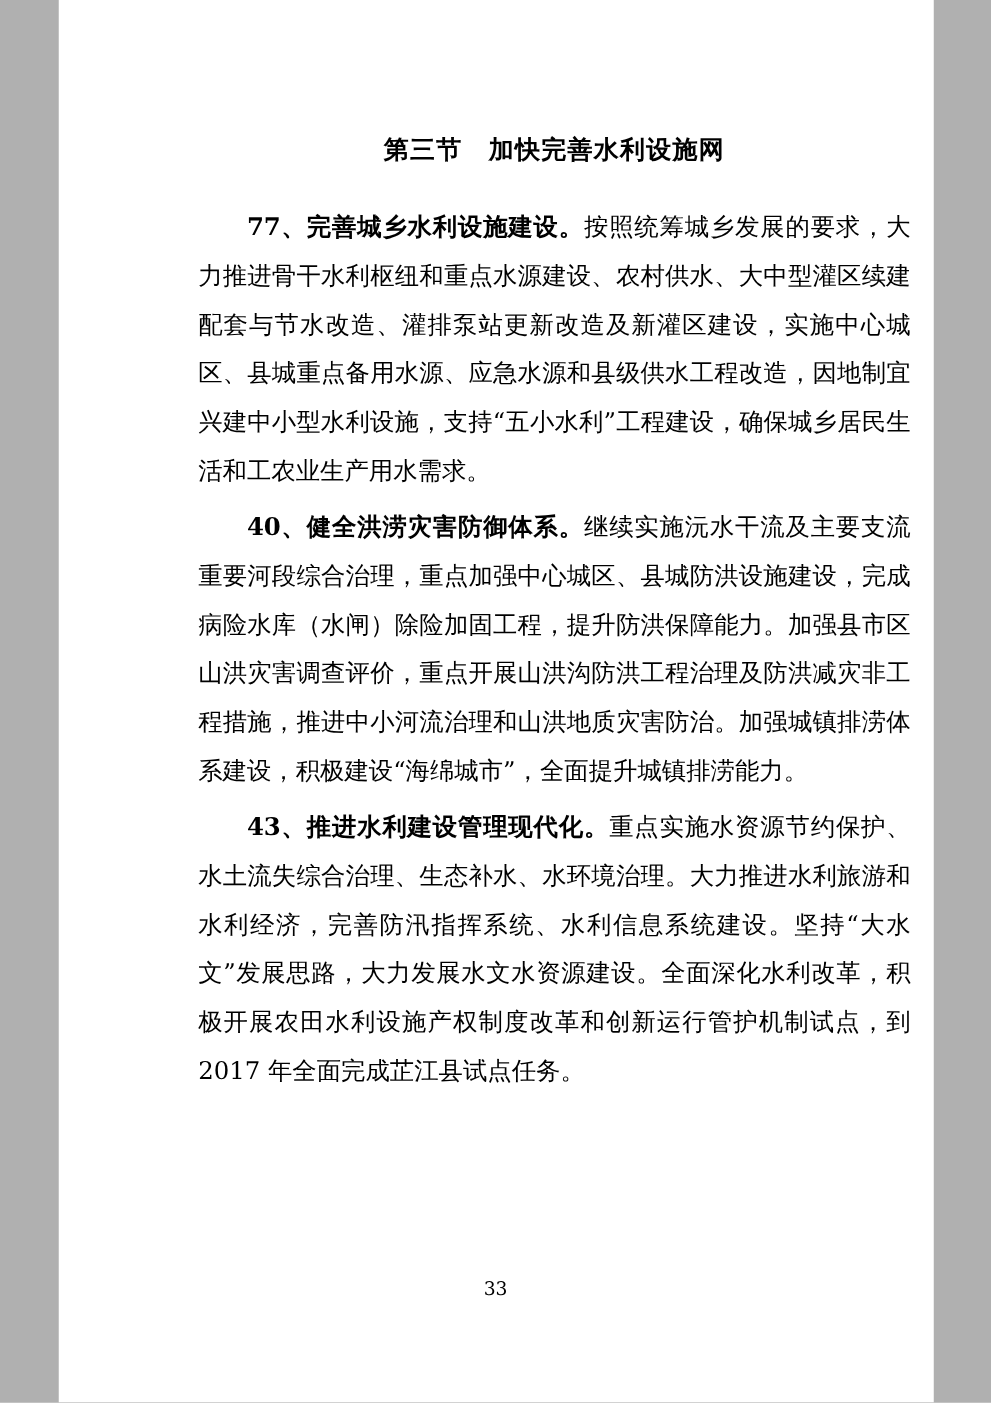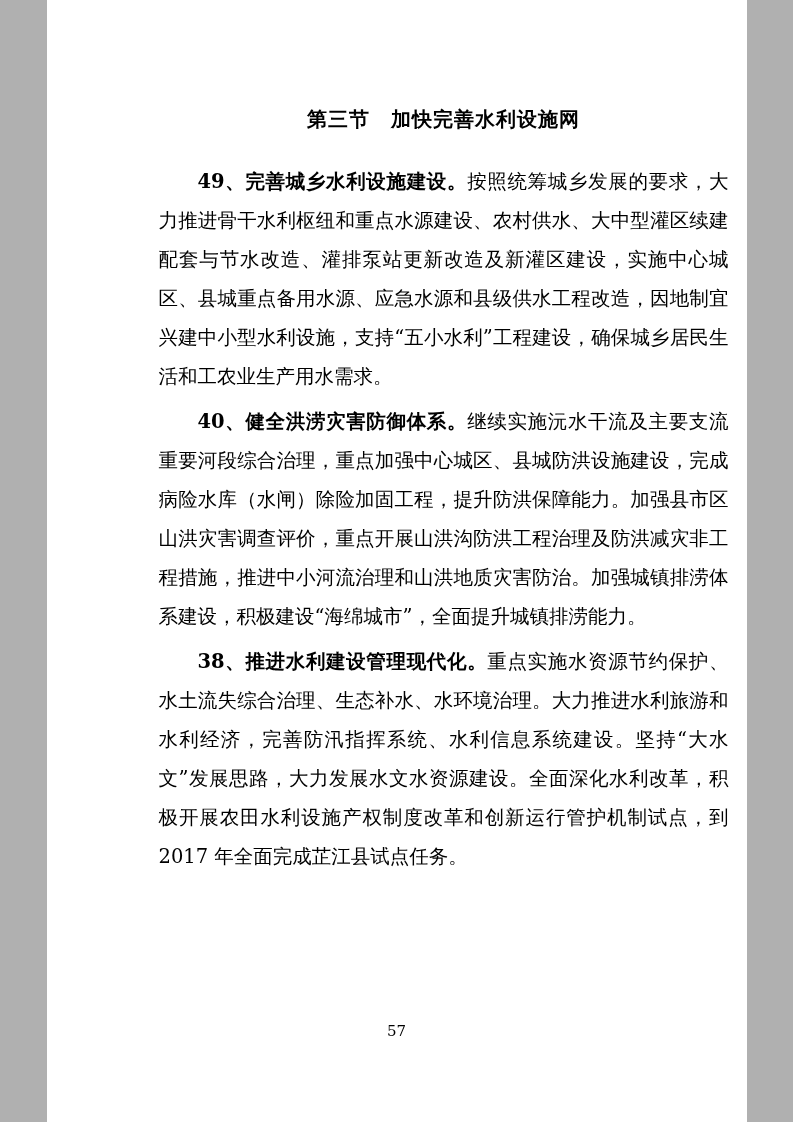--- a/index.html
+++ b/index.html
@@ -58,27 +58,27 @@
 </style>
 </head>
 <body>
 
 <div class="page">
   <div class="content">
 
     <h1 class="section-title">第三节　加快完善水利设施网</h1>
 
     <p class="para">
-      <span class="lead">49、完善城乡水利设施建设。</span><span>按照统筹城乡发展的要求，大力推进骨干水利枢纽和重点水源建设、农村供水、大中型灌区续建配套与节水改造、灌排泵站更新改造及新灌区建设，实施中心城区、县城重点备用水源、应急水源和县级供水工程改造，因地制宜兴建中小型水利设施，支持“五小水利”工程建设，确保城乡居民生活和工农业生产用水需求。</span>
+      <span class="lead">77、完善城乡水利设施建设。</span><span>按照统筹城乡发展的要求，大力推进骨干水利枢纽和重点水源建设、农村供水、大中型灌区续建配套与节水改造、灌排泵站更新改造及新灌区建设，实施中心城区、县城重点备用水源、应急水源和县级供水工程改造，因地制宜兴建中小型水利设施，支持“五小水利”工程建设，确保城乡居民生活和工农业生产用水需求。</span>
     </p>
 
     <p class="para">
       <span class="lead">40、健全洪涝灾害防御体系。</span><span>继续实施沅水干流及主要支流重要河段综合治理，重点加强中心城区、县城防洪设施建设，完成病险水库（水闸）除险加固工程，提升防洪保障能力。加强县市区山洪灾害调查评价，重点开展山洪沟防洪工程治理及防洪减灾非工程措施，推进中小河流治理和山洪地质灾害防治。加强城镇排涝体系建设，积极建设“海绵城市”，全面提升城镇排涝能力。</span>
     </p>
 
     <p class="para">
-      <span class="lead">38、推进水利建设管理现代化。</span><span>重点实施水资源节约保护、水土流失综合治理、生态补水、水环境治理。大力推进水利旅游和水利经济，完善防汛指挥系统、水利信息系统建设。坚持“大水文”发展思路，大力发展水文水资源建设。全面深化水利改革，积极开展农田水利设施产权制度改革和创新运行管护机制试点，到 2017 年全面完成芷江县试点任务。</span>
+      <span class="lead">43、推进水利建设管理现代化。</span><span>重点实施水资源节约保护、水土流失综合治理、生态补水、水环境治理。大力推进水利旅游和水利经济，完善防汛指挥系统、水利信息系统建设。坚持“大水文”发展思路，大力发展水文水资源建设。全面深化水利改革，积极开展农田水利设施产权制度改革和创新运行管护机制试点，到 2017 年全面完成芷江县试点任务。</span>
     </p>
 
   </div>
 
-  <div class="page-number">57</div>
+  <div class="page-number">33</div>
 </div>
 
 </body></html>

